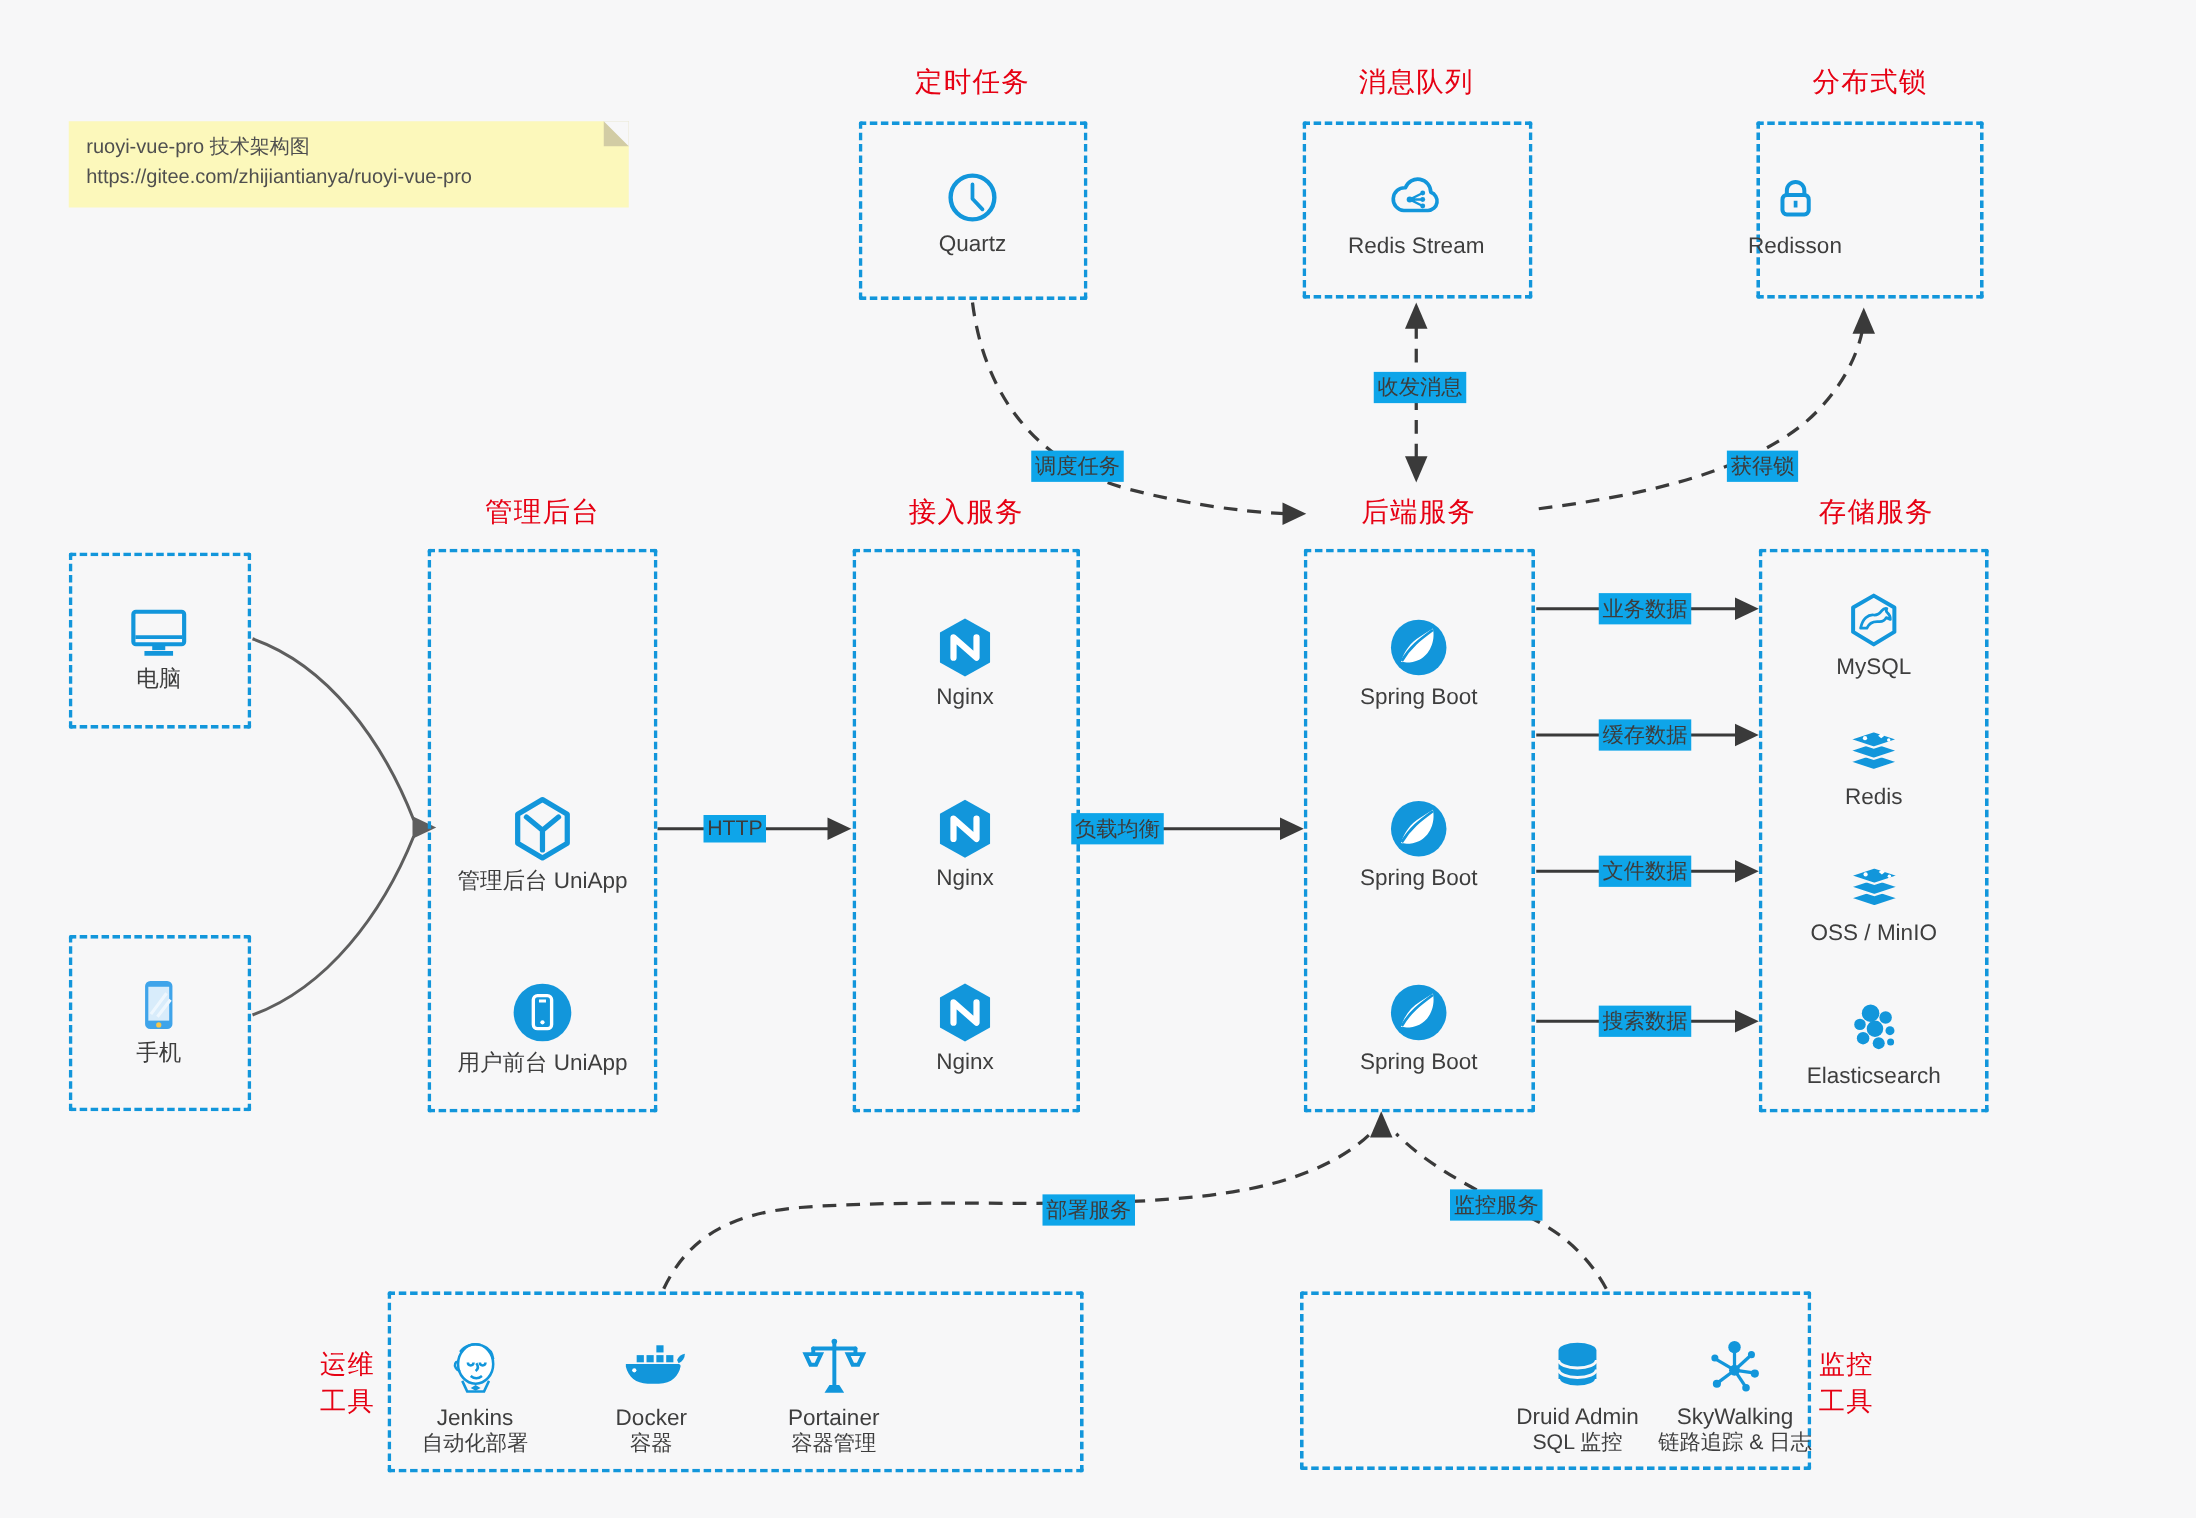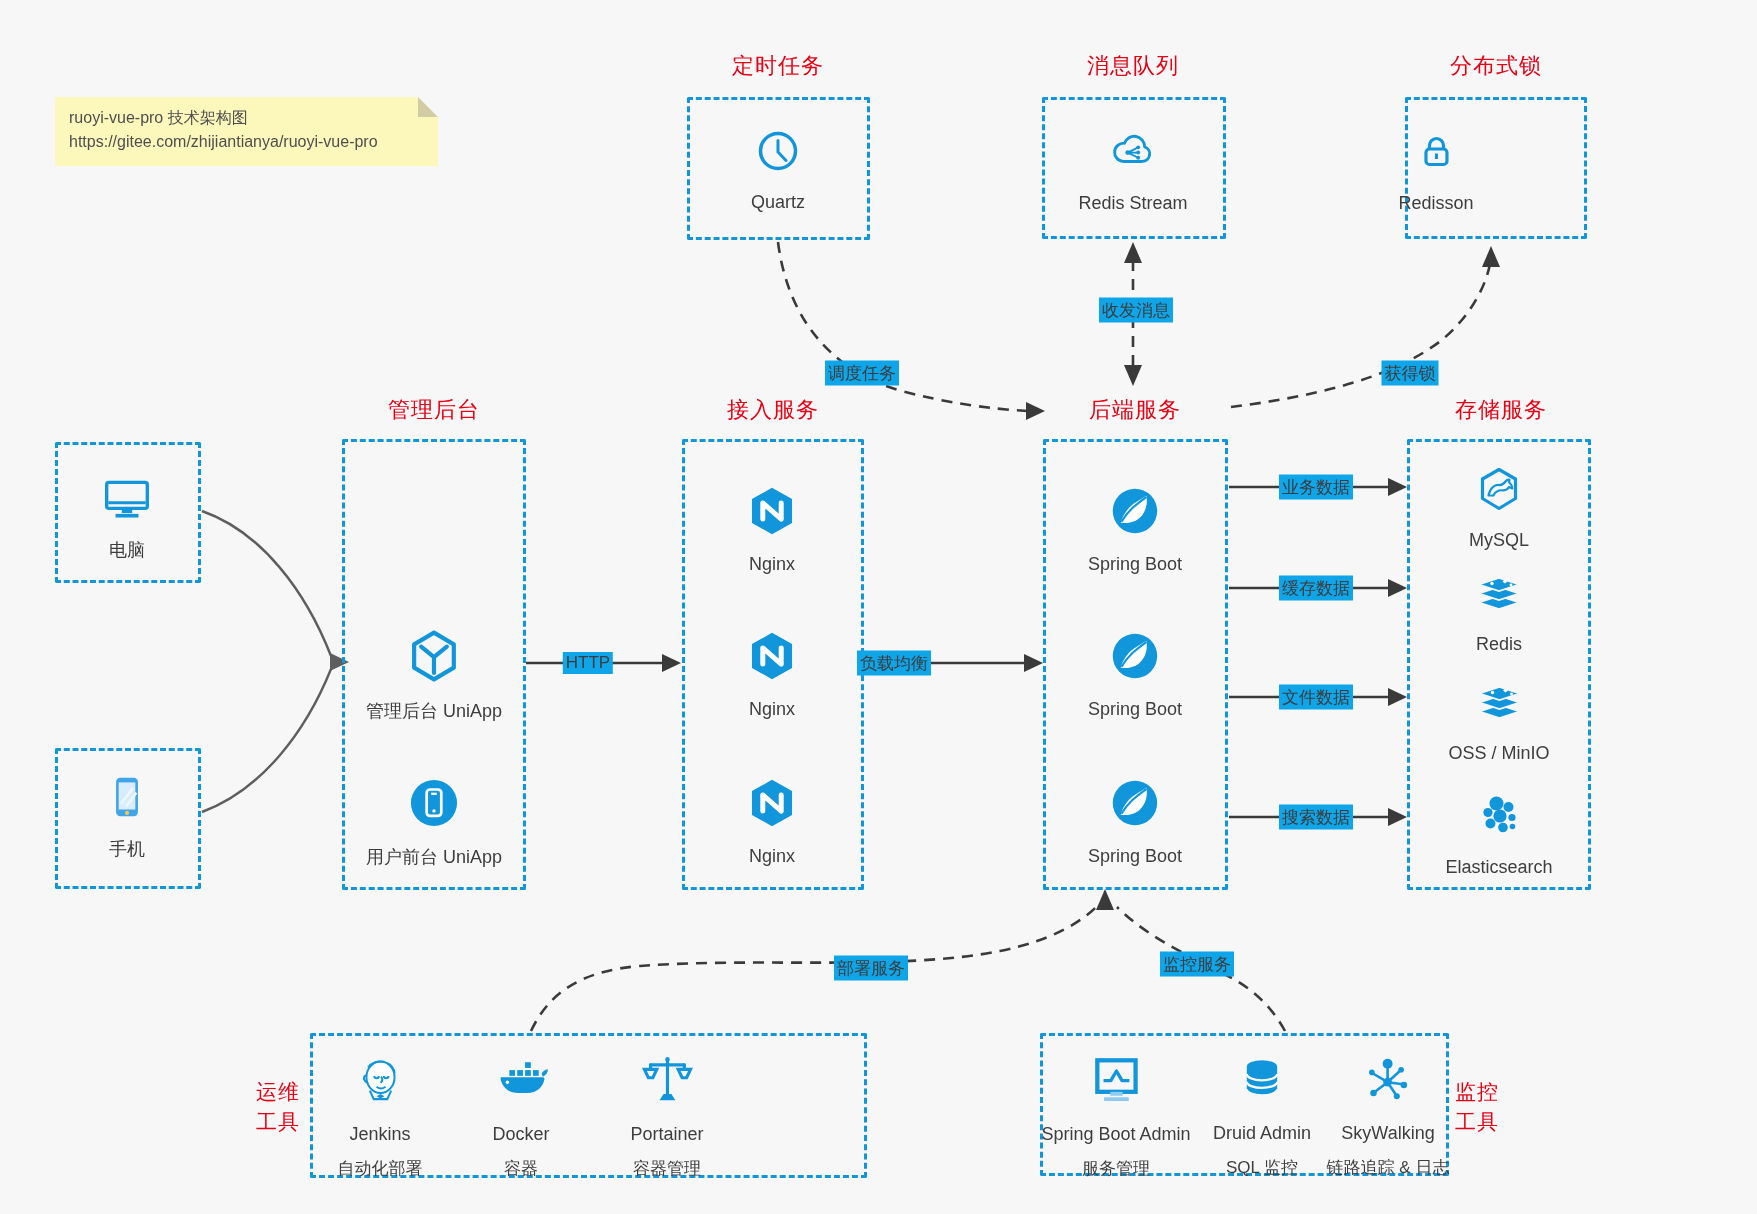--- a/index.html
+++ b/index.html
@@ -1,25 +1,25 @@
 <!DOCTYPE html>
 <html><head>
 <meta charset="utf-8">
 <style>
   html,body{margin:0;padding:0;background:#f7f7f8;font-family:"Liberation Sans",sans-serif;}
   .canvas{position:relative;width:1757px;height:1214px;background:#f7f7f8;overflow:hidden;}
   .arrows{position:absolute;left:0;top:0;z-index:1;}
   .box{position:absolute;border:3px dashed #1296db;border-radius:2px;box-sizing:border-box;z-index:2;background:transparent;}
   .title{position:absolute;transform:translate(-50%,-50%);color:#e60113;font-size:22px;font-weight:normal;white-space:nowrap;z-index:4;letter-spacing:1px;}
   .title.two-line{font-size:21px;text-align:center;line-height:30px;}
-  .item{position:absolute;transform:translate(-50%,-50%);display:flex;flex-direction:column;align-items:center;gap:16px;z-index:3;}
+  .item{position:absolute;transform:translate(-50%,-50%);display:flex;flex-direction:column;align-items:center;gap:2px;z-index:3;}
   .item .lb{font-size:18px;color:#3e3e3e;white-space:nowrap;line-height:22px;text-align:center;}
   .item .lb2{font-size:17px;color:#3e3e3e;white-space:nowrap;line-height:21px;margin-top:-3px;text-align:center;}
   .elabel{position:absolute;transform:translate(-50%,-50%);font-size:17px;color:#3c3c3c;background:#0ea5e9;padding:1px 3px;white-space:nowrap;z-index:4;}
-  .note{position:absolute;left:55px;top:97px;width:383px;height:69px;background:#fcf8bb;z-index:2;padding:9px 16px 0 14px;box-sizing:border-box;}
+  .note{position:absolute;left:55px;top:97px;width:448px;height:69px;background:#fcf8bb;z-index:2;padding:9px 16px 0 14px;box-sizing:border-box;}
   .note::after{content:"";position:absolute;top:0;right:0;width:0;height:0;border-style:solid;border-width:0 20px 20px 0;border-color:#f7f7f8 #f7f7f8 #d2cca4 #d2cca4;}
   .note .nline{font-size:16px;color:#4f4f4f;line-height:24px;white-space:nowrap;}
   .ic{display:block;}
 </style>
 </head>
 <body>
 
 <svg width="0" height="0" style="position:absolute" aria-hidden="true">
   <defs>
     <symbol id="ic-clock" viewBox="0 0 48 48">
@@ -381,27 +381,20 @@
     <div class="lb2">容器</div>
   </div>
   <div class="item" style="left:667px;top:1116px">
     <svg class="ic" width="54" height="54">
         <use href="#ic-scales"></use>
       </svg>
     <div class="lb">Portainer</div>
     <div class="lb2">容器管理</div>
   </div>
 
-  <div class="item" style="left:1116px;top:1116px">
-    <svg class="ic" width="54" height="54">
-        <use href="#ic-monitor-pulse"></use>
-      </svg>
-    <div class="lb">Spring Boot Admin</div>
-    <div class="lb2">服务管理</div>
-  </div>
   <div class="item" style="left:1262px;top:1116px">
     <svg class="ic" width="52" height="52">
         <use href="#ic-database"></use>
       </svg>
     <div class="lb">Druid Admin</div>
     <div class="lb2">SQL 监控</div>
   </div>
   <div class="item" style="left:1388px;top:1116px">
     <svg class="ic" width="52" height="52">
         <use href="#ic-network-nodes"></use>

